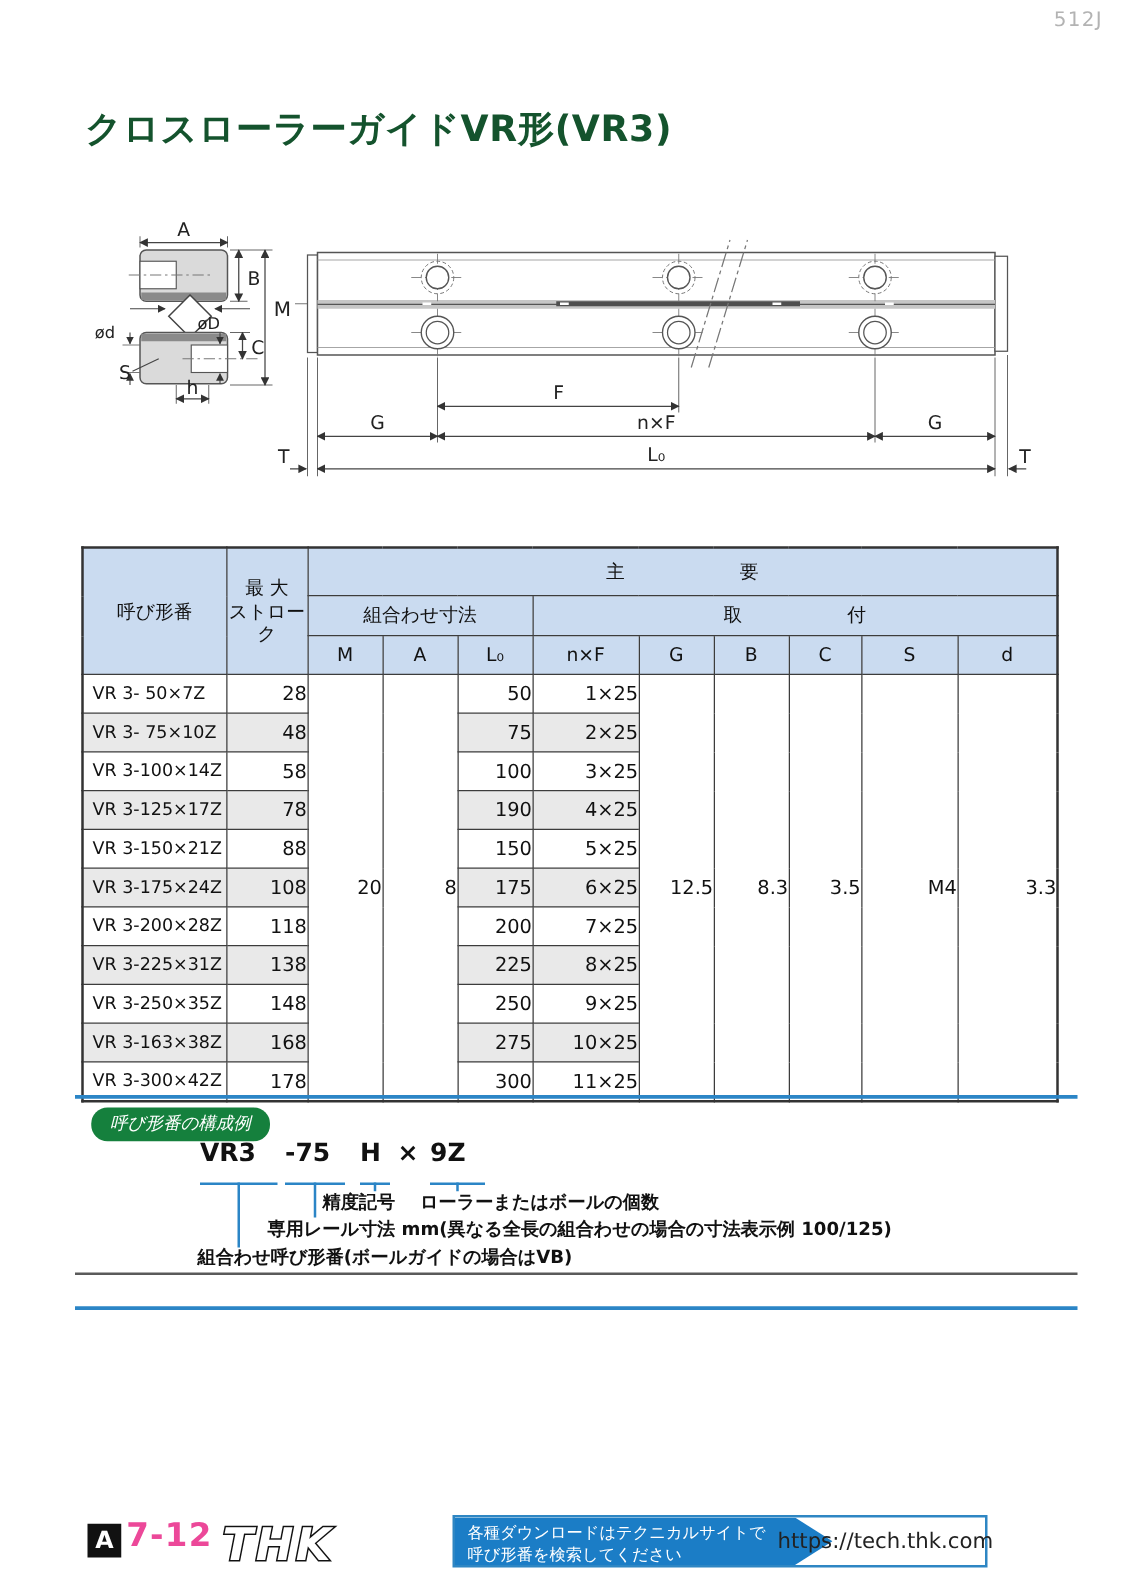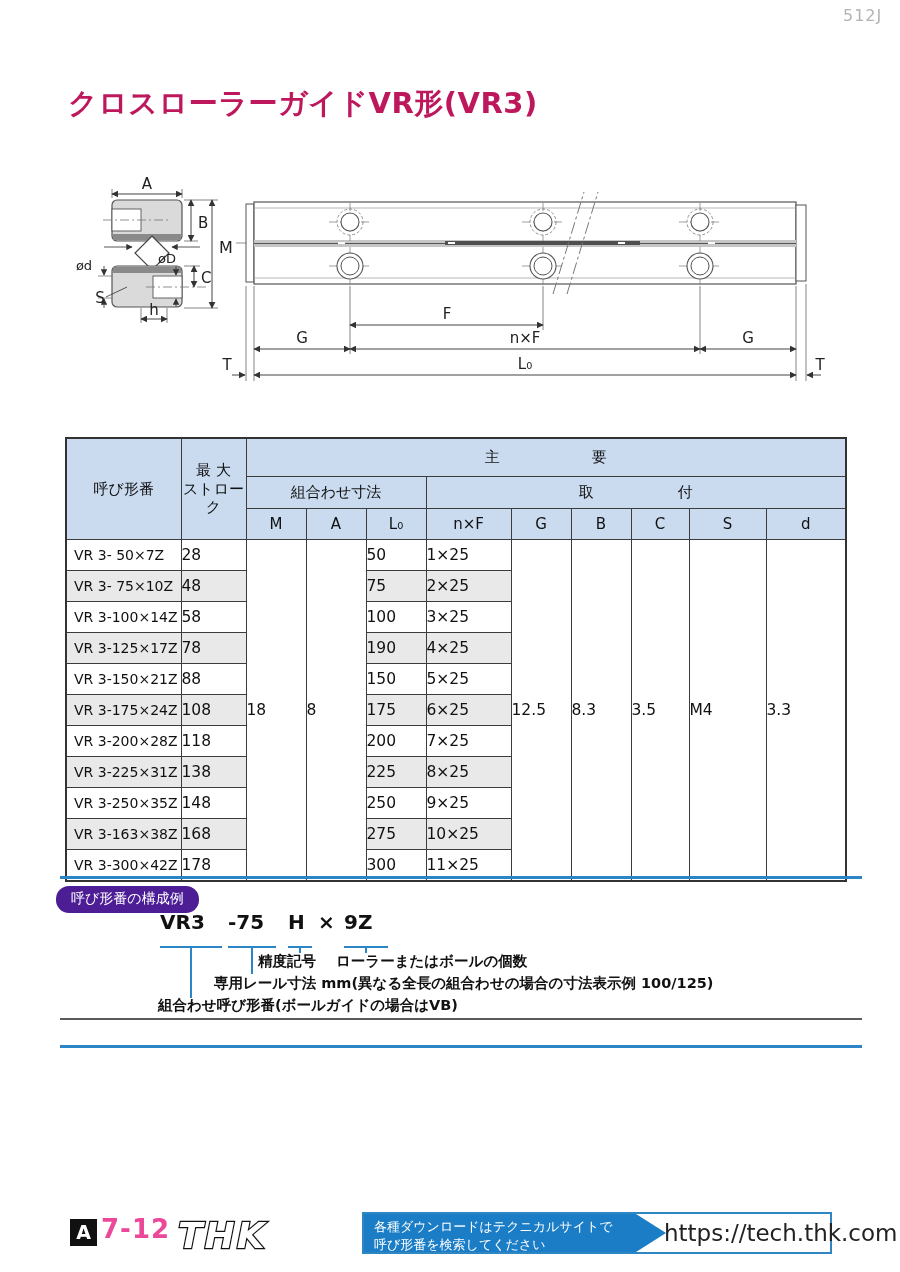--- a/index.html
+++ b/index.html
@@ -3,50 +3,50 @@
 <meta charset="utf-8">
 <style>
   html,body{margin:0;padding:0;}
   #page{
     position:relative;width:900px;height:1272px;background:#ffffff;
     font-family:"DejaVu Sans","Liberation Sans",sans-serif;overflow:hidden;
   }
   .abs{position:absolute;}
   
   #page-num{left:843px;top:6px;font-size:16px;color:#b3b3b3;letter-spacing:1px;}
-  #doc-title{left:68px;top:84px;font-size:29px;font-weight:bold;color:#be185d;letter-spacing:0.5px;}
+  #doc-title{left:68px;top:84px;font-size:29px;font-weight:bold;color:#14532d;letter-spacing:0.5px;}
   
   #spec-table{border-collapse:collapse;table-layout:fixed;width:780px;border:2px solid #333;}
   #spec-table th,#spec-table td{border:1px solid #3c3c3c;padding:0;}
   #spec-table thead th{background:#cadbf0;font-weight:normal;font-size:15px;color:#111;text-align:center;}
   th.h1{height:37px;} th.h2{height:31px;} th.h3{height:30px;}
   .two-line{font-size:13.5px;line-height:1.25;}
   .spread{display:flex;justify-content:center;}
   .spread-main{gap:92px;} .spread-mount{gap:84px;}
-  #spec-table tbody td{height:30px;font-size:15.5px;color:#111;text-align:left;background:#fff;}
+  #spec-table tbody td{height:30px;font-size:15.5px;color:#111;text-align:right;background:#fff;}
   #spec-table tbody td.model{text-align:left;padding-left:7px;font-size:14px;}
   #spec-table tbody tr.alt td{background:#e9e9e9;}
   
   .rule-blue{background:#2b85c6;height:3px;}
   .rule-dark{background:#5a5a5a;height:2px;}
   
-  #badge{left:56px;top:886px;background:#4c1d95;color:#fff;font-size:14px;border-radius:13px;padding:4px 15px 5px 15px;}
+  #badge{left:73px;top:886px;background:#15803d;color:#fff;font-size:14px;border-radius:13px;padding:4px 15px 5px 15px;font-style:italic;}
   .token{top:910px;font-size:20px;font-weight:bold;color:#111;}
   .tok-bar{height:2px;background:#2b85c6;top:946px;}
   .tok-line{width:2px;background:#2b85c6;}
   .callout{font-size:14.5px;color:#111;font-weight:bold;}
   #note-text{left:62px;top:1023px;font-size:13.5px;color:#222;}
   
   #ref-square{left:70px;top:1219px;width:27px;height:27px;background:#111;color:#fff;
     font-size:19px;font-weight:bold;text-align:center;line-height:27px;}
   #ref-num{left:101px;top:1214px;font-size:26px;font-weight:800;color:#ec4899;letter-spacing:1px;}
-  #banner{left:362px;top:1212px;width:470px;height:42px;border:2px solid #2e86c3;background:#fff;box-sizing:border-box;text-decoration:underline;}
+  #banner{left:362px;top:1212px;width:428px;height:42px;border:2px solid #2e86c3;background:#fff;box-sizing:border-box;text-decoration:underline;}
   #banner-flag{position:absolute;left:0;top:0;bottom:0;width:305px;background:#1b7dc6;
     clip-path:polygon(0 0,272px 0,302px 50%,272px 100%,0 100%);color:#fff;font-size:13px;line-height:1.35;padding:4px 0 0 10px;box-sizing:border-box;}
-  #banner-url{position:absolute;right:4px;top:0;width:162px;height:38px;line-height:38px;text-align:center;font-size:23px;color:#222;}
+  #banner-url{position:absolute;right:4px;top:0;width:162px;height:38px;line-height:38px;text-align:center;font-size:17px;color:#222;}
   svg text{font-family:"DejaVu Sans","Liberation Sans",sans-serif;}
 </style>
 </head>
 <body>
 
 <div id="page">
 
   <div class="abs" id="page-num">512J</div>
   <div class="abs" id="doc-title">クロスローラーガイドVR形(VR3)</div>
 
@@ -236,21 +236,21 @@
         <th class="h3">B</th>
         <th class="h3">C</th>
         <th class="h3">S</th>
         <th class="h3">d</th>
       </tr>
     </thead>
     <tbody>
       <tr>
         <td class="model">VR 3- 50×7Z</td>
         <td>28</td>
-        <td rowspan="11">18</td>
+        <td rowspan="11">20</td>
         <td rowspan="11">8</td>
         <td>50</td>
         <td>1×25</td>
         <td rowspan="11">12.5</td>
         <td rowspan="11">8.3</td>
         <td rowspan="11">3.5</td>
         <td rowspan="11">M4</td>
         <td rowspan="11">3.3</td>
       </tr>
       <tr class="alt">

